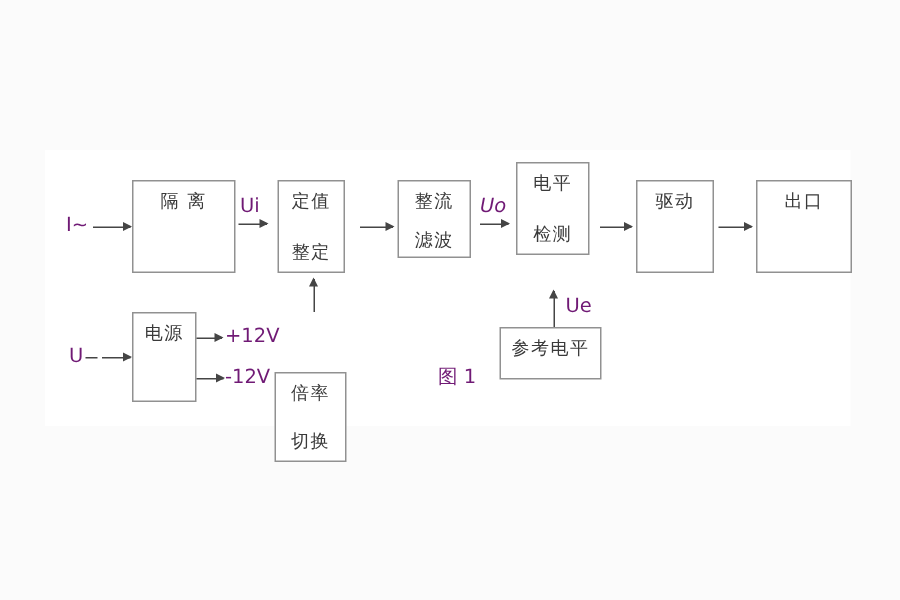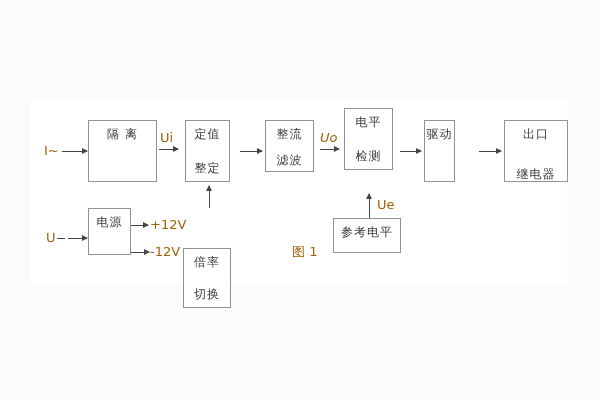--- a/index.html
+++ b/index.html
@@ -14,21 +14,21 @@
   }
   .block{
     position:absolute;box-sizing:border-box;
     border:1px solid #919191;background:#ffffff;
     display:flex;flex-direction:column;align-items:center;justify-content:space-between;
     color:#3a3a3a;font-size:12px;line-height:26px;letter-spacing:1px;
     text-align:center;white-space:nowrap;
   }
   .block span{display:block;}
   .flabel{
-    position:absolute;color:#a16207;font-size:13px;line-height:14px;
+    position:absolute;color:#701a75;font-size:13px;line-height:14px;
     white-space:nowrap;
   }
   .harrow{position:absolute;height:1px;background:#454545;}
   .harrow::after{
     content:"";position:absolute;right:-1px;top:-3px;width:0;height:0;
     border-left:6px solid #454545;
     border-top:3px solid transparent;border-bottom:3px solid transparent;
   }
   .uarrow{position:absolute;width:1px;background:#454545;}
   .uarrow::after{
@@ -52,28 +52,27 @@
         <span>整定</span>
       </div>
       <div class="block" style="left: 265px; top: 120px; width: 49px; height: 52px;">
         <span>整流</span>
         <span>滤波</span>
       </div>
       <div class="block" style="left: 344px; top: 108px; width: 49px; height: 62px;">
         <span>电平</span>
         <span>检测</span>
       </div>
-      <div class="block" style="left: 424px; top: 120px; width: 31px; height: 62px;">
+      <div class="block" style="left: 424px; top: 120px; width: 52px; height: 62px;">
         <span>驱动</span>
       </div>
       <div class="block" style="left: 504px; top: 120px; width: 64px; height: 62px; gap: 14px;">
         <span>出口</span>
-        <span>继电器</span>
       </div>
-      <div class="block" style="left: 88px; top: 208px; width: 43px; height: 47px;">
+      <div class="block" style="left: 88px; top: 208px; width: 43px; height: 60px;">
         <span>电源</span>
       </div>
       <div class="block" style="left: 183px; top: 208px; width: 48px; height: 60px; margin-top: 40px;">
         <span>倍率</span>
         <span>切换</span>
       </div>
       <div class="block" style="left: 333px; top: 218px; width: 68px; height: 35px; font-family: Liberation Serif, serif;">
         <span>参考电平</span>
       </div>
       <span class="flabel" style="left: 44px; top: 144px;">I~</span>

